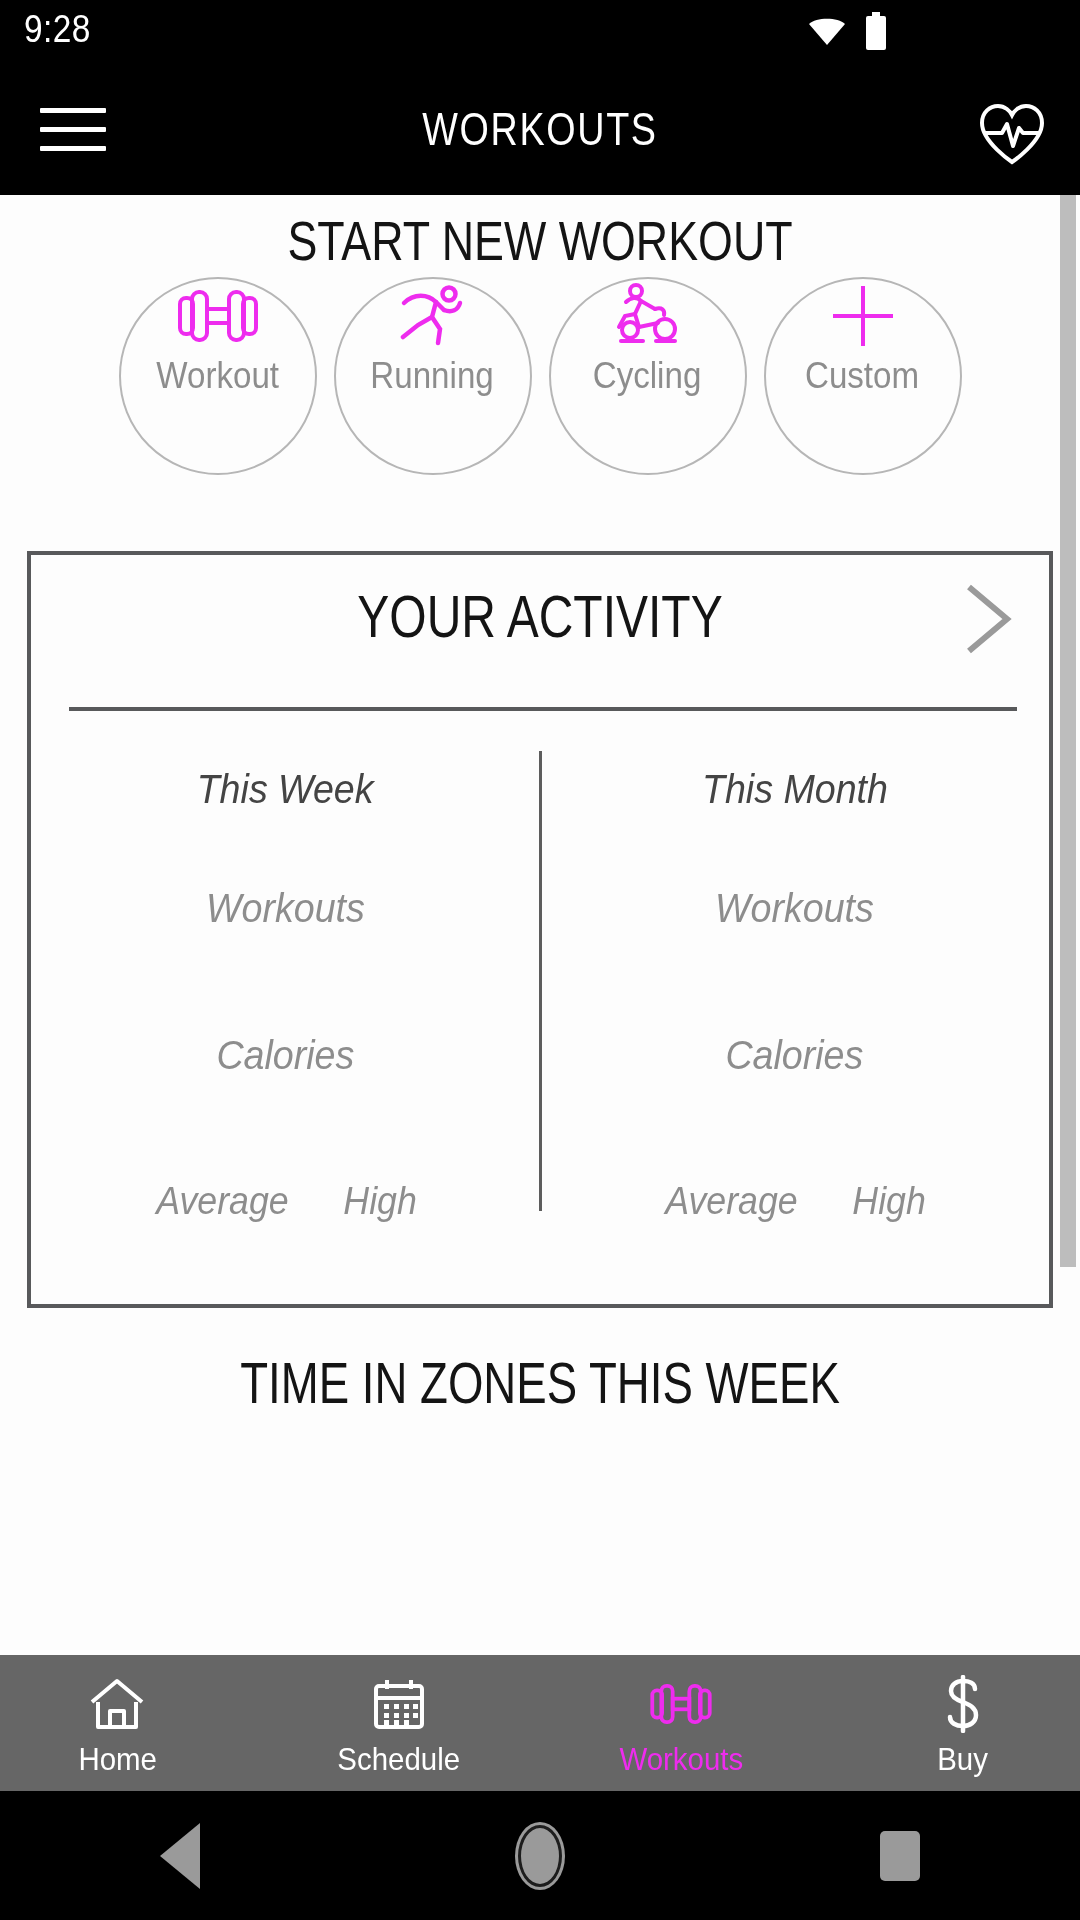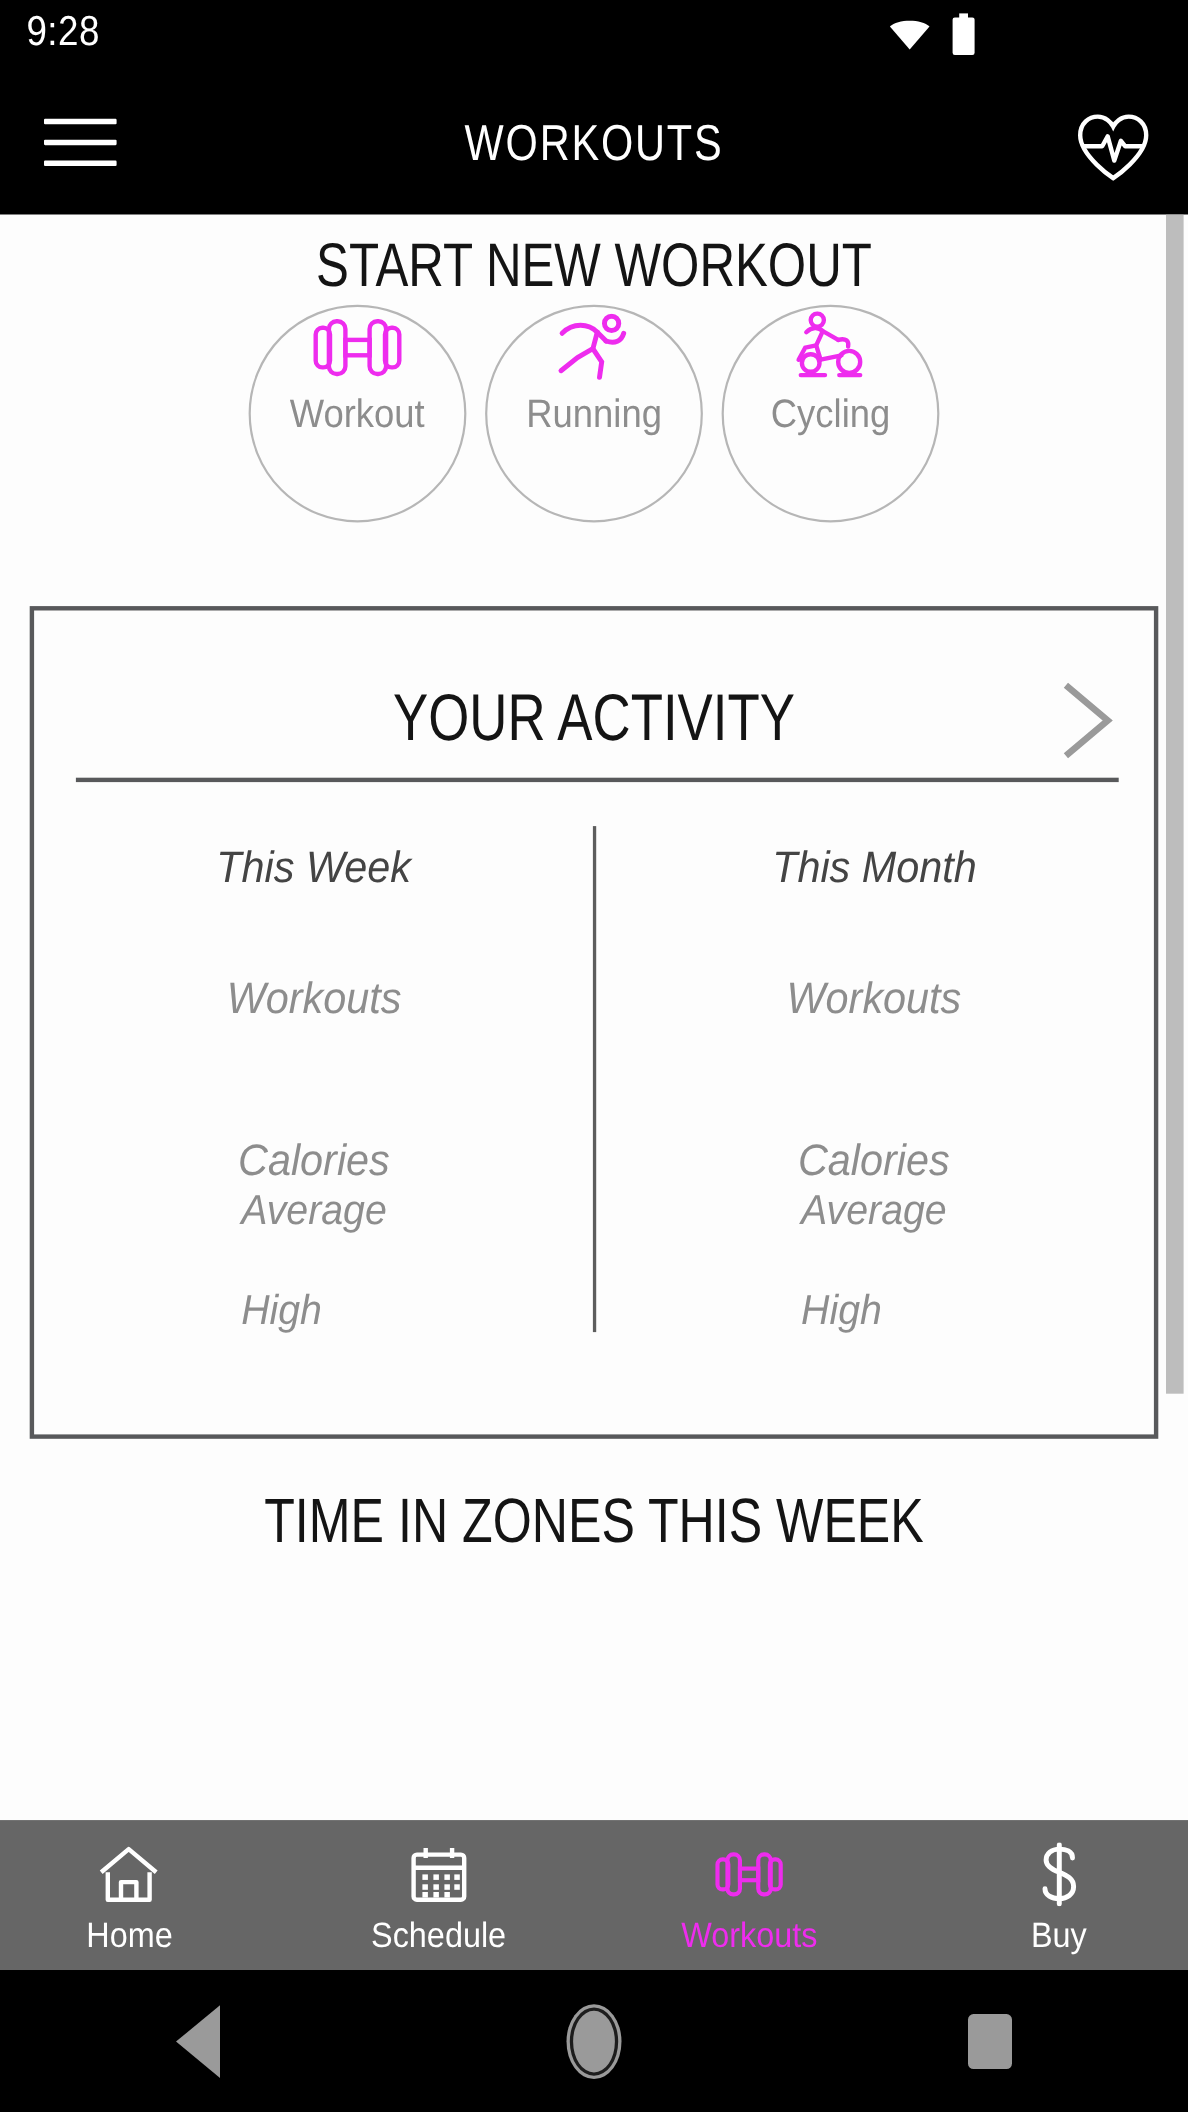--- a/index.html
+++ b/index.html
@@ -185,21 +185,20 @@
     left: 27px;
     top: 356px;
     width: 1026px;
     height: 757px;
     border: 4px solid #58595b;
     background: #fdfdfd;
   }
   .activity-header {
     position: relative;
     height: 123px;
-    margin-top: 36px;
   }
   #activity-title {
     position: absolute;
     top: 27px;
     left: 0; right: 0;
     font-size: 60px;
   }
   .chevron-right {
     position: absolute;
     right: 30px;
@@ -256,23 +255,23 @@
   }
   .col-value {
     font-family: "Liberation Sans Narrow", "Liberation Sans", sans-serif;
     font-size: 40px;
     color: #8d8d8d;
     min-height: 2px;
   }
   .stat-workouts { margin-top: 74px; }
   .stat-calories { margin-top: 100px; }
   .hr-row {
+    margin-top: 100px;
     display: flex;
     gap: 48px;
-    flex-direction: column;
   }
   .hr-row .col-stat { font-size: 38px; }
 
   #zones-title {
     position: absolute;
     top: 1155px;
     left: 0; right: 0;
     font-size: 57px;
   }
 
@@ -428,20 +427,31 @@
               <circle cx="52" cy="46" r="10"></circle>
               <path d="M26 44 L45 40"></path>
               <path d="M8 58 L30 58"></path>
               <path d="M43 58 L62 58"></path>
             </g>
           </svg>
         </div>
         <div class="type-label">Cycling</div>
       </div>
 
+      <div class="type-circle">
+        <div class="type-icon">
+          <svg width="68" height="68" viewBox="0 0 68 68">
+            <g stroke="#ee2cee" stroke-width="4">
+              <line x1="34" y1="4" x2="34" y2="64"></line>
+              <line x1="4" y1="34" x2="64" y2="34"></line>
+            </g>
+          </svg>
+        </div>
+        <div class="type-label">Custom</div>
+      </div>
 
     </div>
 
     <div class="activity-card">
       <div class="activity-header">
         <div class="section-title" id="activity-title">YOUR ACTIVITY</div>
         <svg class="chevron-right" viewBox="0 0 62 80">
           <polyline points="12,8 50,40 12,72" fill="none" stroke="#9a9a9a" stroke-width="6"></polyline>
         </svg>
       </div>

